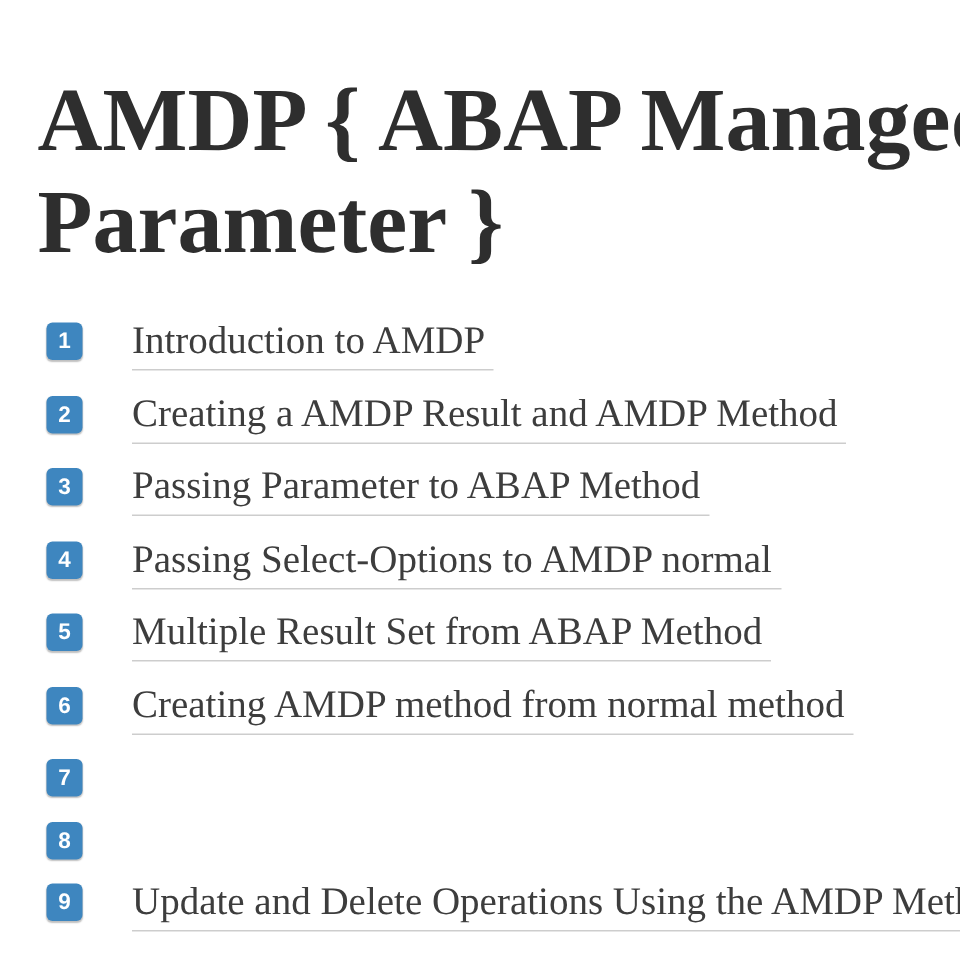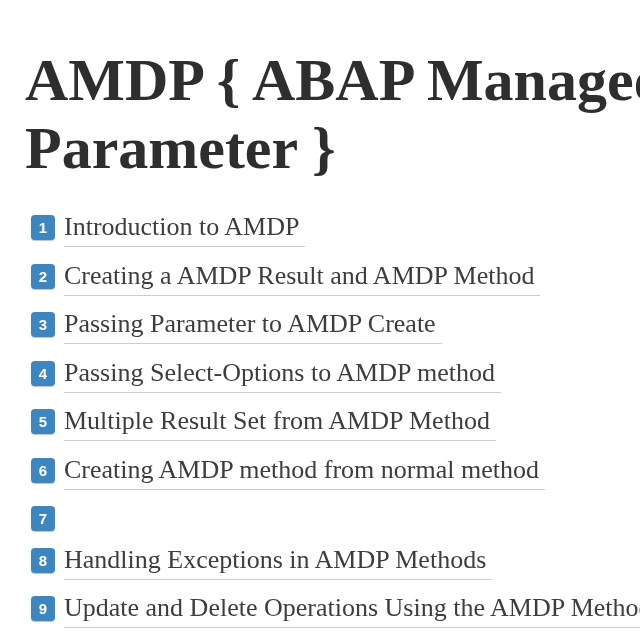--- a/index.html
+++ b/index.html
@@ -64,20 +64,21 @@
     display: inline-block;
     font-family: "Liberation Serif", serif;
     font-size: 26px;
     line-height: 30px;
     color: #3d3d3d;
     text-decoration: none;
     border-bottom: 1px solid #cdcdcd;
     padding-bottom: 4px;
     padding-right: 6px;
     white-space: nowrap;
+    margin-left: 24px;
   }
 </style>
 </head>
 <body>
 
 <div class="page">
   <h1 class="title">
     <span>AMDP { ABAP Managed</span>
     <span>Parameter }</span>
   </h1>
@@ -89,45 +90,44 @@
         <a class="toc-link" href="#">Introduction to AMDP</a>
       </li>
 
       <li>
         <span class="num-badge">2</span>
         <a class="toc-link" href="#">Creating a AMDP Result and AMDP Method</a>
       </li>
 
       <li>
         <span class="num-badge">3</span>
-        <a class="toc-link" href="#">Passing Parameter to AMDP Create</a>
+        <a class="toc-link" href="#">Passing Parameter to ABAP Method</a>
       </li>
 
       <li>
         <span class="num-badge">4</span>
-        <a class="toc-link" href="#">Passing Select-Options to AMDP method</a>
+        <a class="toc-link" href="#">Passing Select-Options to AMDP normal</a>
       </li>
 
       <li>
         <span class="num-badge">5</span>
-        <a class="toc-link" href="#">Multiple Result Set from AMDP Method</a>
+        <a class="toc-link" href="#">Multiple Result Set from ABAP Method</a>
       </li>
 
       <li>
         <span class="num-badge">6</span>
         <a class="toc-link" href="#">Creating AMDP method from normal method</a>
       </li>
 
       <li>
         <span class="num-badge">7</span>
       </li>
 
       <li>
         <span class="num-badge">8</span>
-        <a class="toc-link" href="#">Handling Exceptions in AMDP Methods</a>
       </li>
 
       <li>
         <span class="num-badge">9</span>
         <a class="toc-link" href="#">Update and Delete Operations Using the AMDP Method</a>
       </li>
 
   </ul>
 </div>
 

